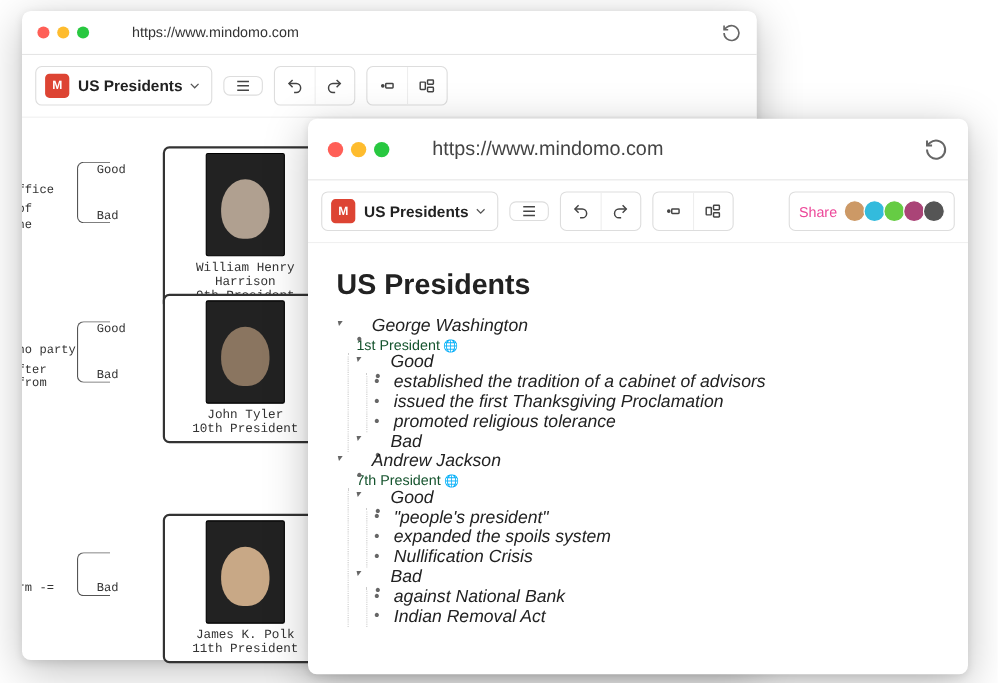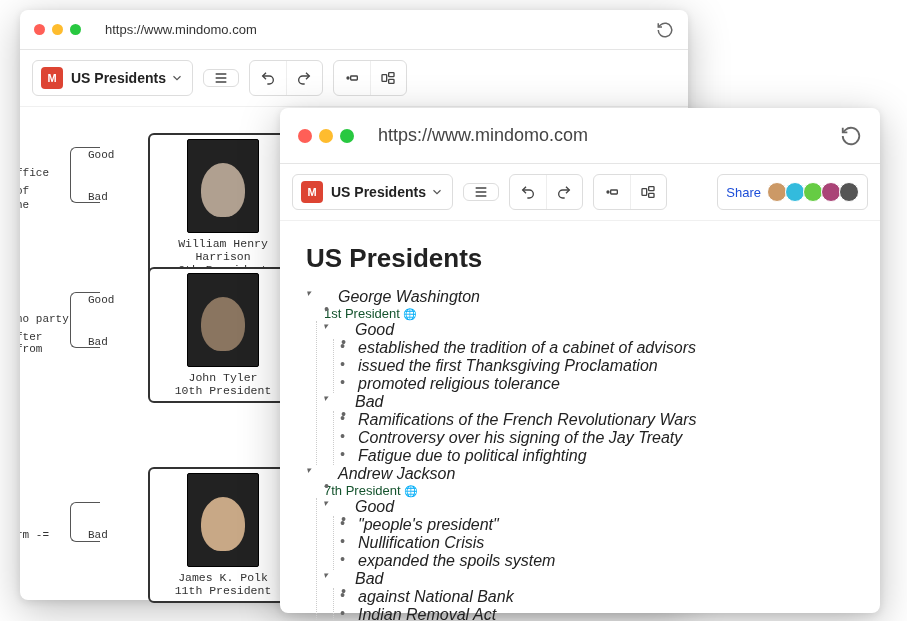--- a/index.html
+++ b/index.html
@@ -2,42 +2,42 @@
 <html><head>
 <meta charset="utf-8">
 <style>
 * { box-sizing: border-box; margin: 0; padding: 0; }
 body { width: 907px; height: 621px; background: #fff; font-family: -apple-system, BlinkMacSystemFont, "Segoe UI", sans-serif; position: relative; overflow: hidden; }
 
 .window { position: absolute; background: #fff; border-radius: 8px; box-shadow: 0 10px 40px rgba(0,0,0,0.25), 0 2px 8px rgba(0,0,0,0.1); }
 .win-back { top: 10px; left: 20px; width: 668px; height: 590px; z-index: 1; }
 .win-front { top: 108px; left: 280px; width: 600px; height: 505px; z-index: 2; }
 
-.titlebar { display:flex; align-items:center; height: 40px; padding: 0 14px; border-bottom: 1px solid #e5e5e5; gap: 8px; }
+.titlebar { display:flex; align-items:center; height: 40px; padding: 0 14px; border-bottom: 1px solid #e5e5e5; gap: 23px; }
 .titlebar.big { height: 56px; padding: 0 18px; }
 .dots { display:flex; gap:7px; margin-right: 10px; }
 .dot { width:11px; height:11px; border-radius:50%; }
 .titlebar.big .dot { width:14px; height:14px; }
 .dot.red{background:#ff5f57;} .dot.yellow{background:#febc2e;} .dot.green{background:#28c840;}
 .url { flex:1; font-size: 13px; color:#333; padding-left:6px; }
 .titlebar.big .url { font-size: 18px; color:#444; }
 .reload { width:18px; height:18px; stroke:#666; }
 .titlebar.big .reload { width:22px; height:22px; }
 
 .toolbar { display:flex; align-items:center; padding: 10px 12px; gap:10px; border-bottom: 1px solid #f0f0f0; }
 .btnbox { border:1px solid #ddd; border-radius:6px; height:36px; display:flex; align-items:center; background:#fff; }
 .logo { width:22px; height:22px; background:#d43; border-radius:4px; margin:0 8px; display:flex; align-items:center; justify-content:center; color:#fff; font-size:11px; font-weight:bold; }
 .doc-title { font-weight:600; font-size:14px; color:#222; padding-right:4px; }
 .chev { width:14px; height:14px; stroke:#555; margin-right:8px; }
 .iconbtn { width:36px; display:flex; align-items:center; justify-content:center; height:100%; }
 .pair .iconbtn + .iconbtn { border-left:1px solid #eee; }
 .tb-icon { width:16px; height:16px; stroke:#444; fill:none; stroke-width:2; }
 .spacer { flex:1; }
 .sharebox { border:1px solid #ddd; border-radius:6px; height:36px; display:flex; align-items:center; padding:0 8px; gap:2px; }
-.sharelbl { font-size:13px; color:#1d4ed8; margin-right:4px; }
+.sharelbl { font-size:13px; color:#ec4899; margin-right:4px; }
 .avatar { width:20px; height:20px; border-radius:50%; margin-left:-4px; border:1px solid #fff; }
 .avatar:first-of-type{margin-left:0;}
 
 
 .canvas-back { position:relative; height:calc(100% - 92px); overflow:hidden; font-family: "Courier New", monospace; font-size:11.5px; color:#333; }
 .node-card { position:absolute; border:2px solid #333; border-radius:6px; padding:4px; text-align:center; background:#fff; width:150px; }
 .portrait { width:72px; height:94px; background:#222; margin:0 auto 4px; border:1px solid #000; border-radius:2px; display:flex; align-items:center; justify-content:center; overflow:hidden; }
 .phead { width:44px; height:54px; background:#b0a090; border-radius:50% 50% 45% 45%; margin-top:8px; }
 .bracket { position:absolute; border:1.5px solid #555; border-right:none; border-radius:6px 0 0 6px; }
 .label { position:absolute; font-size:11px; }
@@ -231,36 +231,31 @@
           <div class="li"><span class="li bullet" style="display:inline-block;padding-left:14px"></span>George Washington</div>
           <div class="caption">1st President <span class="globe">🌐</span></div>
           <div class="sub">
             <div class="li"><span class="li bullet" style="display:inline-block;padding-left:14px"></span>Good</div>
             <div class="sub">
               <div class="li bullet">established the tradition of a cabinet of advisors</div>
               <div class="li bullet">issued the first Thanksgiving Proclamation</div>
               <div class="li bullet">promoted religious tolerance</div>
             </div>
             <div class="li"><span class="li bullet" style="display:inline-block;padding-left:14px"></span>Bad</div>
-            <div class="sub">
-              <div class="li bullet">Ramifications of the French Revolutionary Wars</div>
-              <div class="li bullet">Controversy over his signing of the Jay Treaty</div>
-              <div class="li bullet">Fatigue due to political infighting</div>
-            </div>
           </div>
         </div>
         <div>
           <div class="li"><span class="li bullet" style="display:inline-block;padding-left:14px"></span>Andrew Jackson</div>
           <div class="caption">7th President <span class="globe">🌐</span></div>
           <div class="sub">
             <div class="li"><span class="li bullet" style="display:inline-block;padding-left:14px"></span>Good</div>
             <div class="sub">
               <div class="li bullet">"people's president"</div>
+              <div class="li bullet">expanded the spoils system</div>
               <div class="li bullet">Nullification Crisis</div>
-              <div class="li bullet">expanded the spoils system</div>
             </div>
             <div class="li"><span class="li bullet" style="display:inline-block;padding-left:14px"></span>Bad</div>
             <div class="sub">
               <div class="li bullet">against National Bank</div>
               <div class="li bullet">Indian Removal Act</div>
             </div>
           </div>
         </div>
       </div>
   </div>

